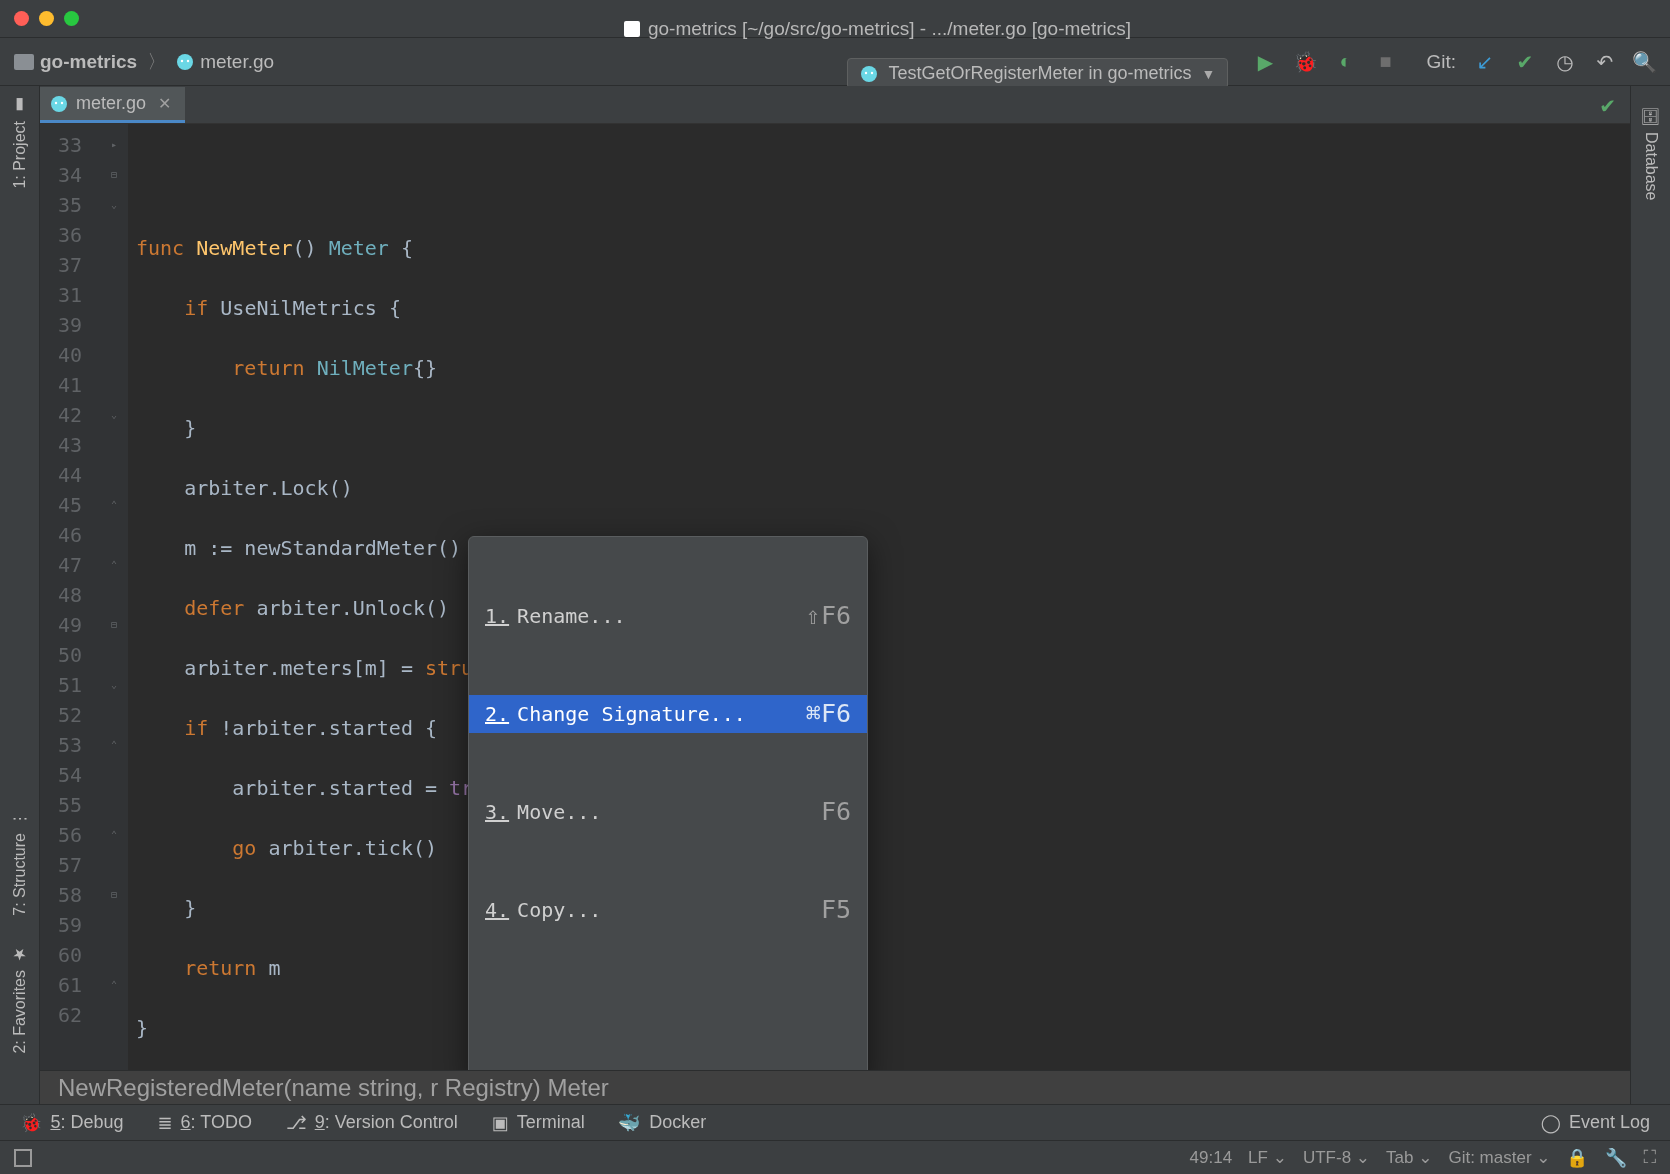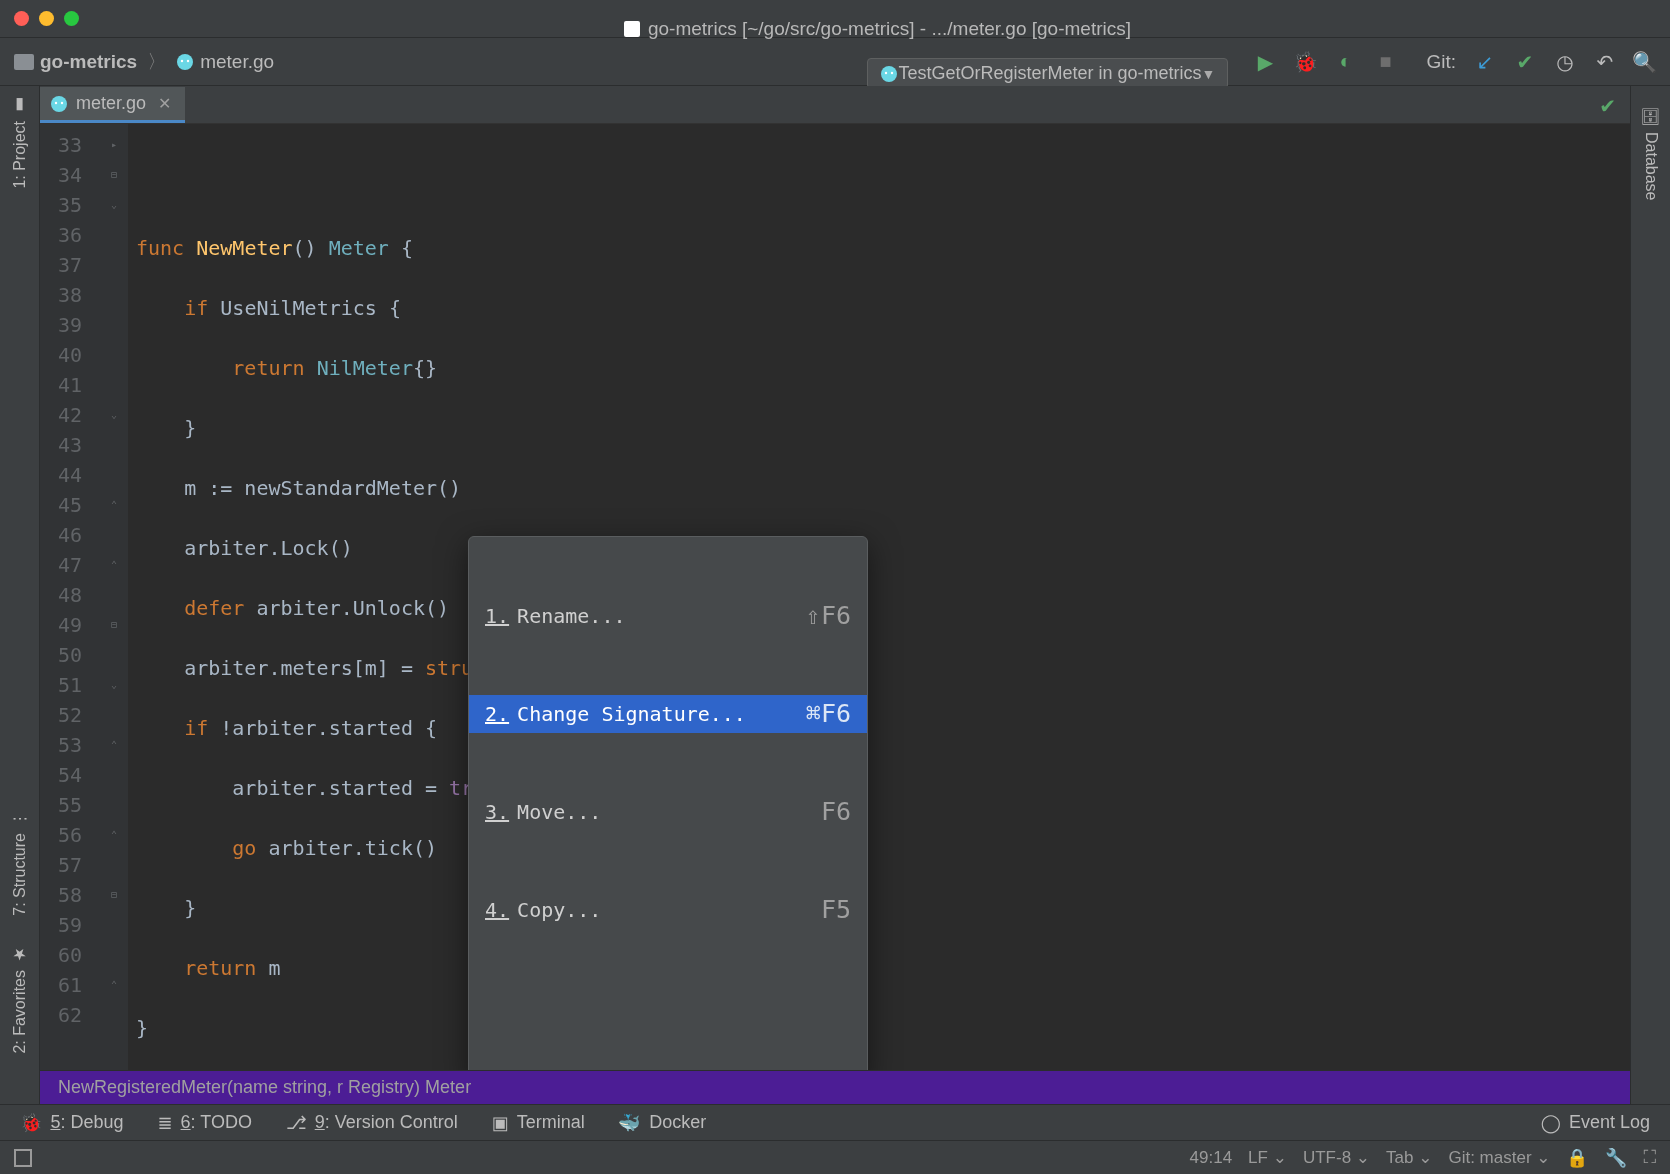--- a/index.html
+++ b/index.html
@@ -41,21 +41,21 @@
   gap: 8px;
 }
 .breadcrumb { display:flex; align-items:center; gap:6px; color:#bbbbbb; font-size:19px;}
 .bc-sep { color:#808080; margin:0 4px;}
 .folder-icon { width:20px; height:16px; background:#8a8f94; border-radius:2px; display:inline-block;}
 .go-icon { width:18px; height:18px; display:inline-block; }
 .go-icon svg { width:18px; height:18px; }
 .spacer { flex:1; }
 .run-config {
   background:#4a4d4f; border:1px solid #5e6060; border-radius:4px;
-  padding: 4px 12px; display:flex; align-items:center; color:#bbbbbb;
+  padding: 4px 12px; display:flex; align-items:center; gap:10px; color:#bbbbbb;
   font-size:18px;
   margin-top:24px;
 }
 .run-config .chev { color:#aaa; font-size:14px;}
 .toolbar-icons { display:flex; align-items:center; gap:18px; margin-left:18px;}
 .tb-ico { width:22px; height:22px; display:flex; align-items:center; justify-content:center; font-size:20px;}
 .play { color:#59a869;}
 .bug { color:#59a869;}
 .cov { color:#59a869; position:relative;}
 .stop { color:#6e6e6e;}
@@ -101,21 +101,21 @@
 .code-area { flex:1; display:flex; font-family: "Menlo","Consolas",monospace; font-size:20px; line-height:30px; position:relative; overflow:hidden;}
 .gutter-nums { background:#313335; color:#606366; text-align:right; padding:6px 18px 6px 10px; user-select:none; min-width:60px;}
 .fold-gutter { background:#313335; width:28px; padding-top:6px; color:#606366;}
 .fold-mark { height:30px; display:flex; align-items:center; justify-content:center; font-size:10px;}
 .code { padding:19px 0 6px 8px; color:#a9b7c6; flex:1; white-space:pre; position:relative;}
 .code .line { height:30px; }
 .kw { color:#cc7832;}
 .fn { color:#ffc66d;}
 .ty { color:#6fafbd;}
 .lit { color:#9876aa;}
-.breadcrumb-bar { height:34px; background:#4c1d95; color:#a0a0a0; font-size:18px; display:flex; align-items:center; padding-left:18px; border-top:1px solid #2b2d2e;}
+.breadcrumb-bar { height:34px; background:#404040; color:#a0a0a0; font-size:24px; display:flex; align-items:center; padding-left:18px; border-top:1px solid #2b2d2e;}
 
 
 .popup {
   position:absolute; left:340px; top:412px; width:400px;
   background:#46494b; border:1px solid #5a5d5f; border-radius:6px;
   box-shadow:0 8px 30px rgba(0,0,0,0.5);
   overflow:hidden; font-size:20px;
 }
 .popup-title { text-align:center; padding:8px 0; color:#c8c8c8; background:#46494b; border-bottom:1px solid #555;}
 .popup-item { display:flex; align-items:center; justify-content:space-between; padding:4px 16px; color:#d0d0d0;}
@@ -234,21 +234,21 @@
     </div>
     <span class="status-check">✔</span>
 
     <div class="code-area">
       <div class="gutter-nums" id="gutter">
           <div>33</div>
           <div>34</div>
           <div>35</div>
           <div>36</div>
           <div>37</div>
-          <div>38</div>
+          <div>31</div>
           <div>39</div>
           <div>40</div>
           <div>41</div>
           <div>42</div>
           <div>43</div>
           <div>44</div>
           <div>45</div>
           <div>46</div>
           <div>47</div>
           <div>48</div>
@@ -298,22 +298,22 @@
           <div class="fold-mark"></div>
           <div class="fold-mark">⌃</div>
           <div class="fold-mark"></div>
       </div>
       <div class="code">
 <div class="line"></div>
 <div class="line"><span class="kw">func </span><span class="fn">NewMeter</span><span>() </span><span class="ty">Meter</span><span> {</span></div>
 <div class="line"><span class="kw">    if </span><span>UseNilMetrics</span><span> {</span></div>
 <div class="line"><span class="kw">        return </span><span class="ty">NilMeter</span><span>{}</span></div>
 <div class="line">    }</div>
+<div class="line">    arbiter.Lock()</div>
 <div class="line">    m := newStandardMeter()</div>
-<div class="line">    arbiter.Lock()</div>
 <div class="line"><span class="kw">    defer </span><span>arbiter.Unlock()</span></div>
 <div class="line"><span>    arbiter.meters[m] = </span><span class="kw">struct</span><span>{}{}</span></div>
 <div class="line"><span class="kw">    if </span><span>!arbiter.started {</span></div>
 <div class="line"><span>        arbiter.started = </span><span class="lit">true</span></div>
 <div class="line"><span class="kw">        go </span><span>arbiter.tick()</span></div>
 <div class="line">    }</div>
 <div class="line"><span class="kw">    return </span><span>m</span></div>
 <div class="line">}</div>
 <div class="line"></div>
 

